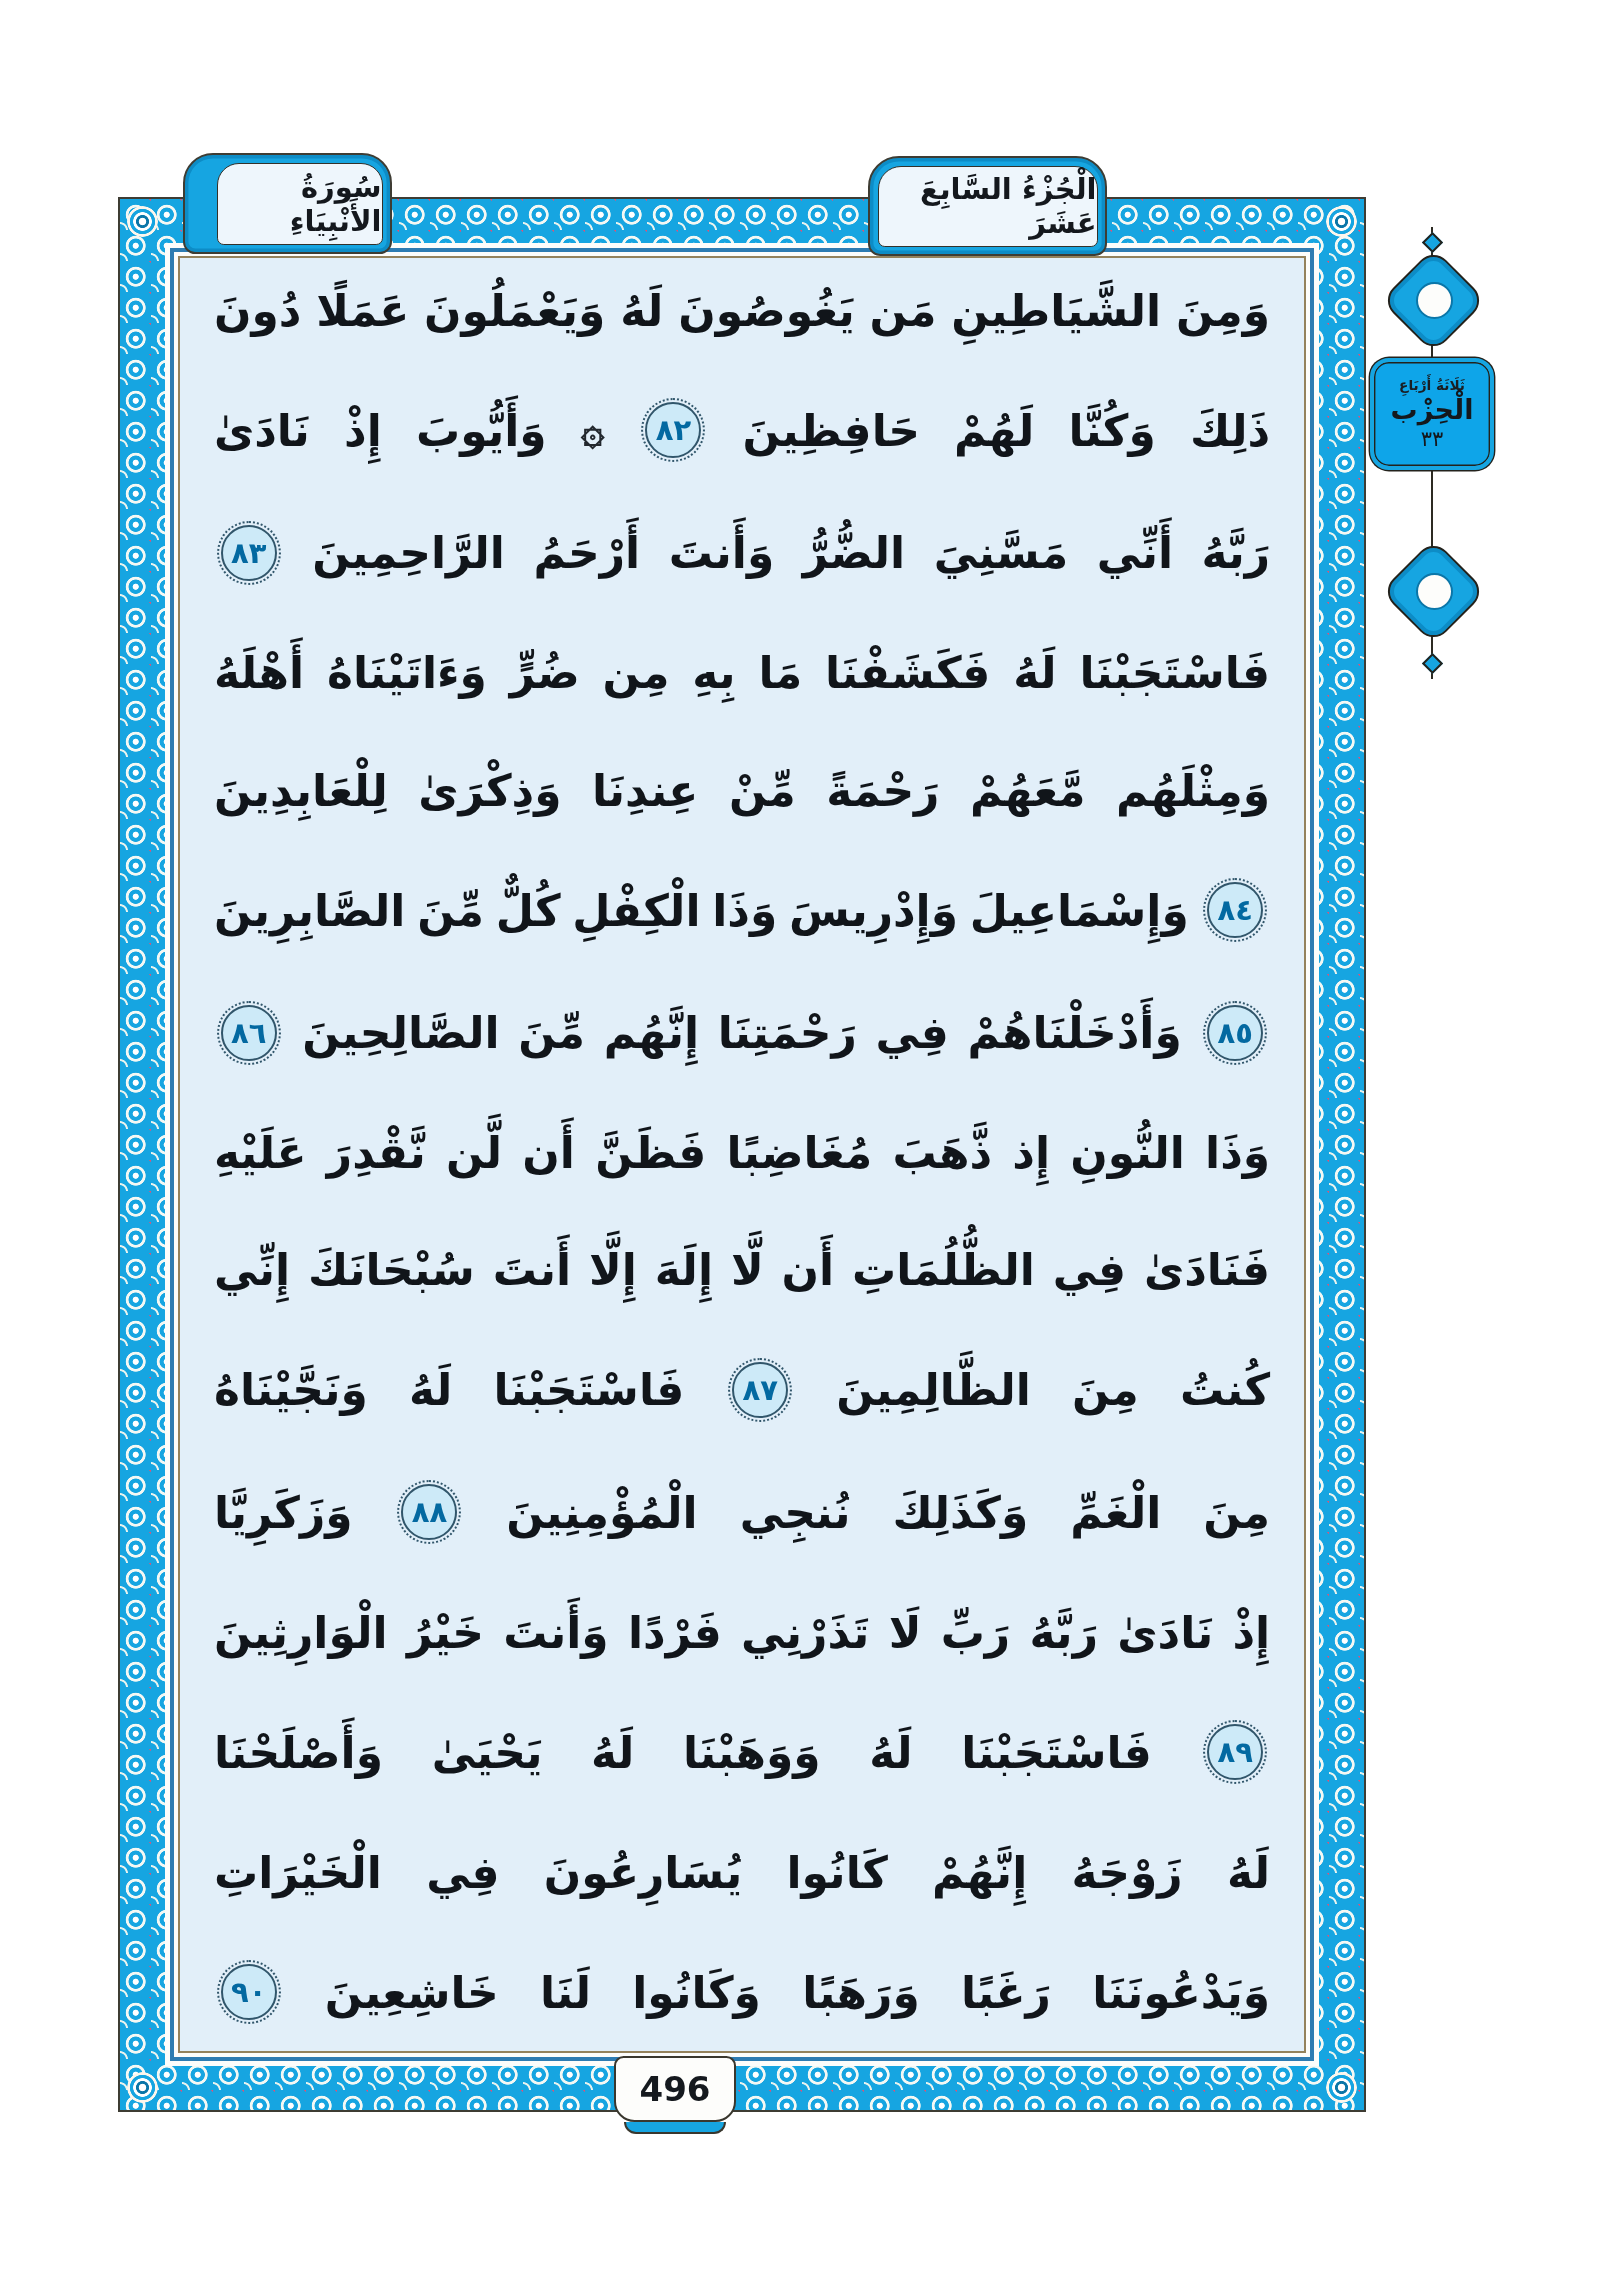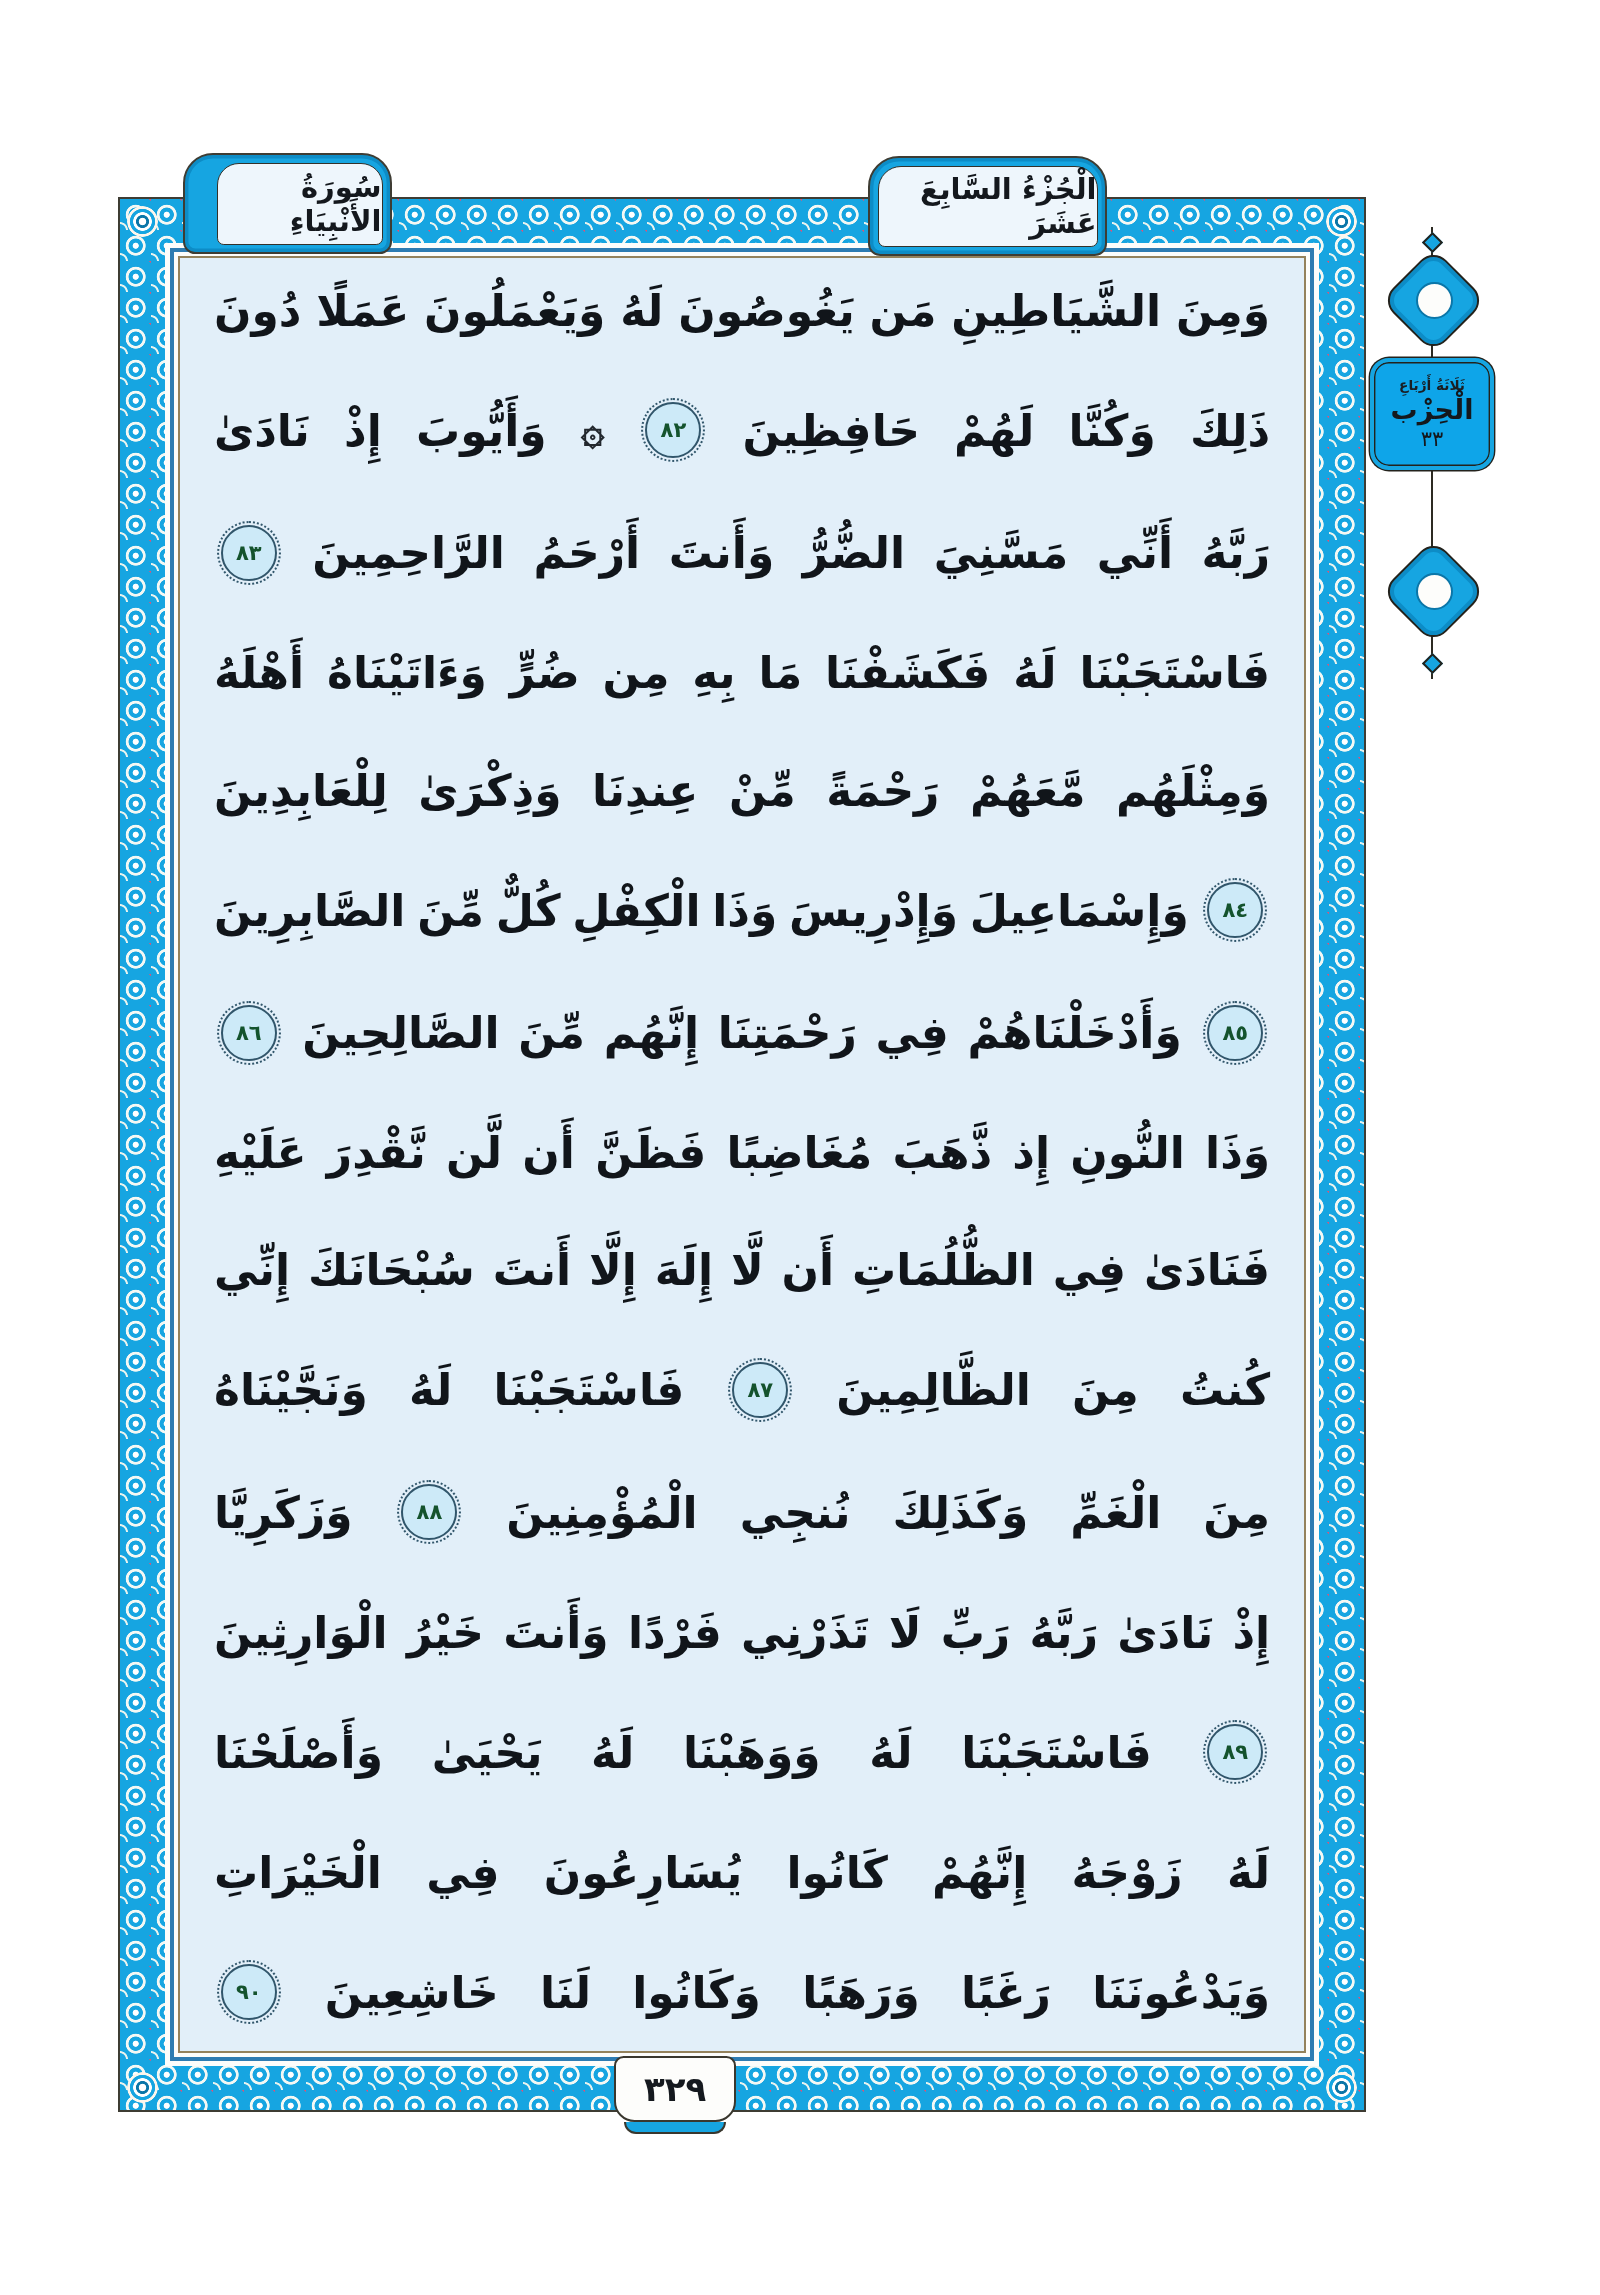--- a/index.html
+++ b/index.html
@@ -66,21 +66,21 @@
   }
   .w{white-space:nowrap;}
   .ayah{
     flex:0 0 auto;
     width:56px;height:56px;border-radius:50%;
     background:var(--ayah-fill);
     border:2.1px solid var(--ayah-ring);
     outline:2.1px dotted var(--ayah-ring);
     outline-offset:2.1px;
     display:flex;align-items:center;justify-content:center;
-    font-size:21px;font-weight:bold;color:#14532d;
+    font-size:29px;font-weight:bold;color:#0369a1;
     margin:0 6.8px;
   }
   .rub{
     flex:0 0 auto;font-size:40px;font-weight:bold;color:#23282e;line-height:1;
   }
 
   
   .tab{
     position:absolute;z-index:3;
     background:var(--band-cyan);
@@ -332,18 +332,18 @@
     <div class="med-knot top"></div>
     <div class="med-knot bottom"></div>
     <div class="med-box">
       <div class="med-fraction">ثَلَاثَةُ أَرْبَاعِ</div>
       <div class="med-label">الْحِزْب</div>
       <div class="med-number">٣٣</div>
     </div>
   </div>
 
   <div class="page-tab">
-    <div class="page-num">٣٢٩</div>
+    <div class="page-num">496</div>
     <div class="accent"></div>
   </div>
 
 </div>
 
 
 </body></html>

